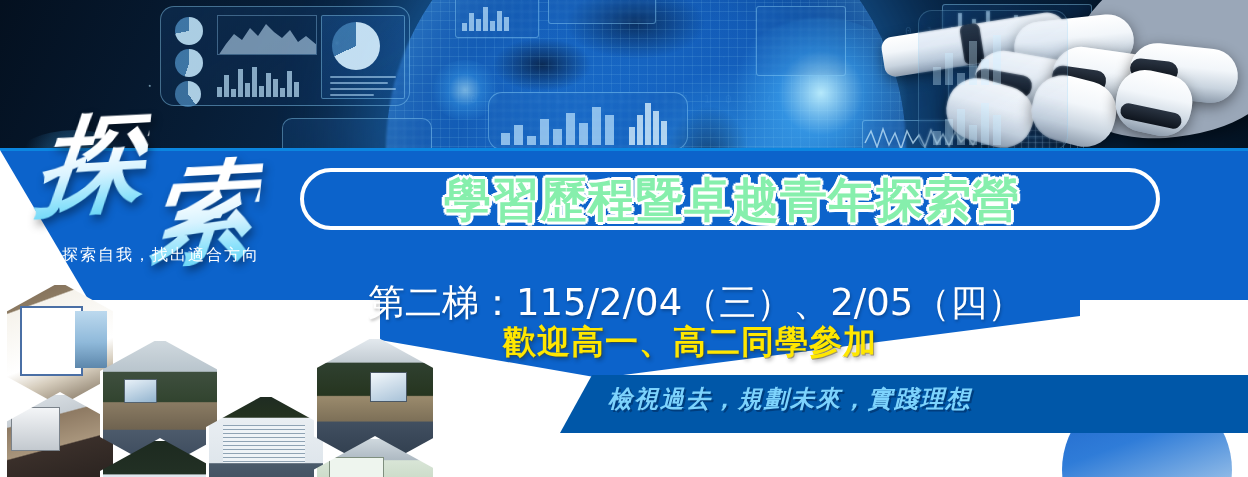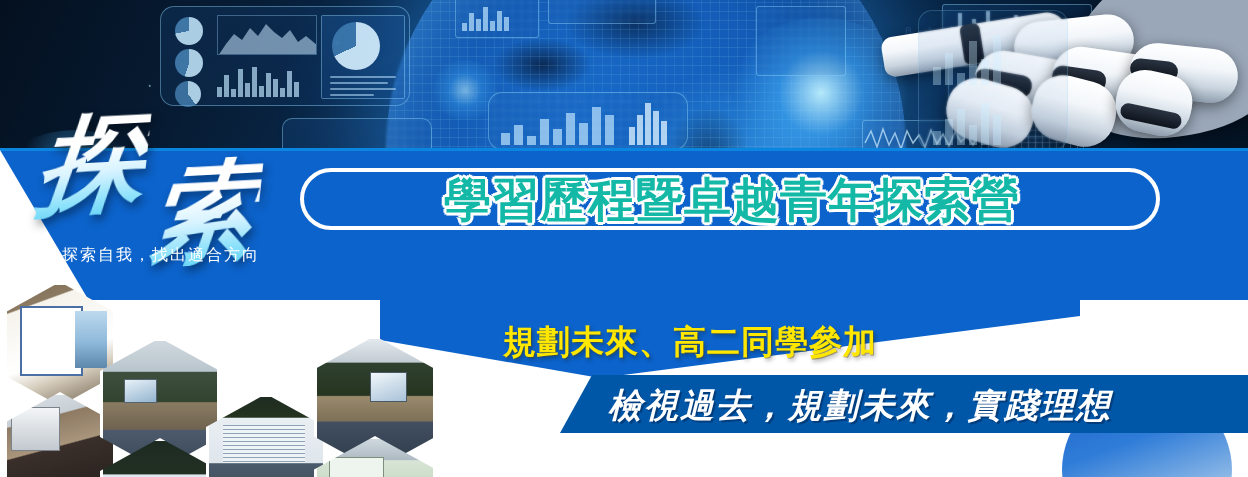--- a/index.html
+++ b/index.html
@@ -199,21 +199,21 @@
     border: 4px solid #ffffff;
     border-radius: 34px;
     background: #0c63cb;
   }
   .title-text {
     position:absolute; left: 312px; top: 170px;
     width: 840px; height: 58px;
     display:flex; align-items:center; justify-content:center;
     font-family:"DejaVu Sans", sans-serif;
     font-weight:700; font-size: 47px; line-height:1;
-    color:#14b8a6;
+    color:#86efac;
     letter-spacing: 1px;
     text-shadow:
       -2px -2px 0 #fff, 2px -2px 0 #fff, -2px 2px 0 #fff, 2px 2px 0 #fff,
       -3px 0 0 #fff, 3px 0 0 #fff, 0 -3px 0 #fff, 0 3px 0 #fff;
     white-space: nowrap;
   }
 
   .date-line {
     position:absolute; left: 368px;
     color:#ffffff; font-size: 37px; font-weight:400;
@@ -235,22 +235,22 @@
   
   .tag-bar {
     position:absolute; left: 560px; top: 375px;
     width: 688px; height: 58px;
     background:#0057a8;
     clip-path: polygon(32px 0, 688px 0, 688px 58px, 0 58px);
   }
   .tagline {
     position:absolute; left: 608px; top: 383px;
     font-family:"DejaVu Sans", sans-serif;
-    font-weight:700; font-style: italic; font-size: 34px;
-    color:#ffffff; letter-spacing: 2px; white-space:nowrap;
+    font-weight:700; font-style: italic; font-size: 24px;
+    color:#7dd3fc; letter-spacing: 2px; white-space:nowrap;
     text-shadow: 2px 2px 0 rgba(0,40,90,.55);
   }
 
   
   .collage { position:absolute; left: 0px; top: 286px; width: 500px; height: 191px; }
   .hex {
     position:absolute;
     clip-path: polygon(50% 0%, 100% 25%, 100% 75%, 50% 100%, 0% 75%, 0% 25%);
     border: 3px solid #ffffff;
     overflow:hidden;
@@ -505,19 +505,20 @@
   <div class="logo-tan">探</div>
   <div class="logo-suo">索</div>
 
   <div class="subtitle">
     <span>探索自我，找出適合方向</span>
   </div>
 
   <div class="title-pill"></div>
   <div class="title-text">學習歷程暨卓越青年探索營</div>
 
-
-  <div class="welcome">規劃未來、高二同學參加</div>
+  <div class="date-line" id="date2">第二梯：115/2/04（三）、2/05（四）</div>
+
+  <div class="welcome">歡迎高一、高二同學參加</div>
 
   <div class="tag-bar"></div>
   <div class="tagline">檢視過去，規劃未來，實踐理想</div>
 
 </div>
 
 </body></html>

